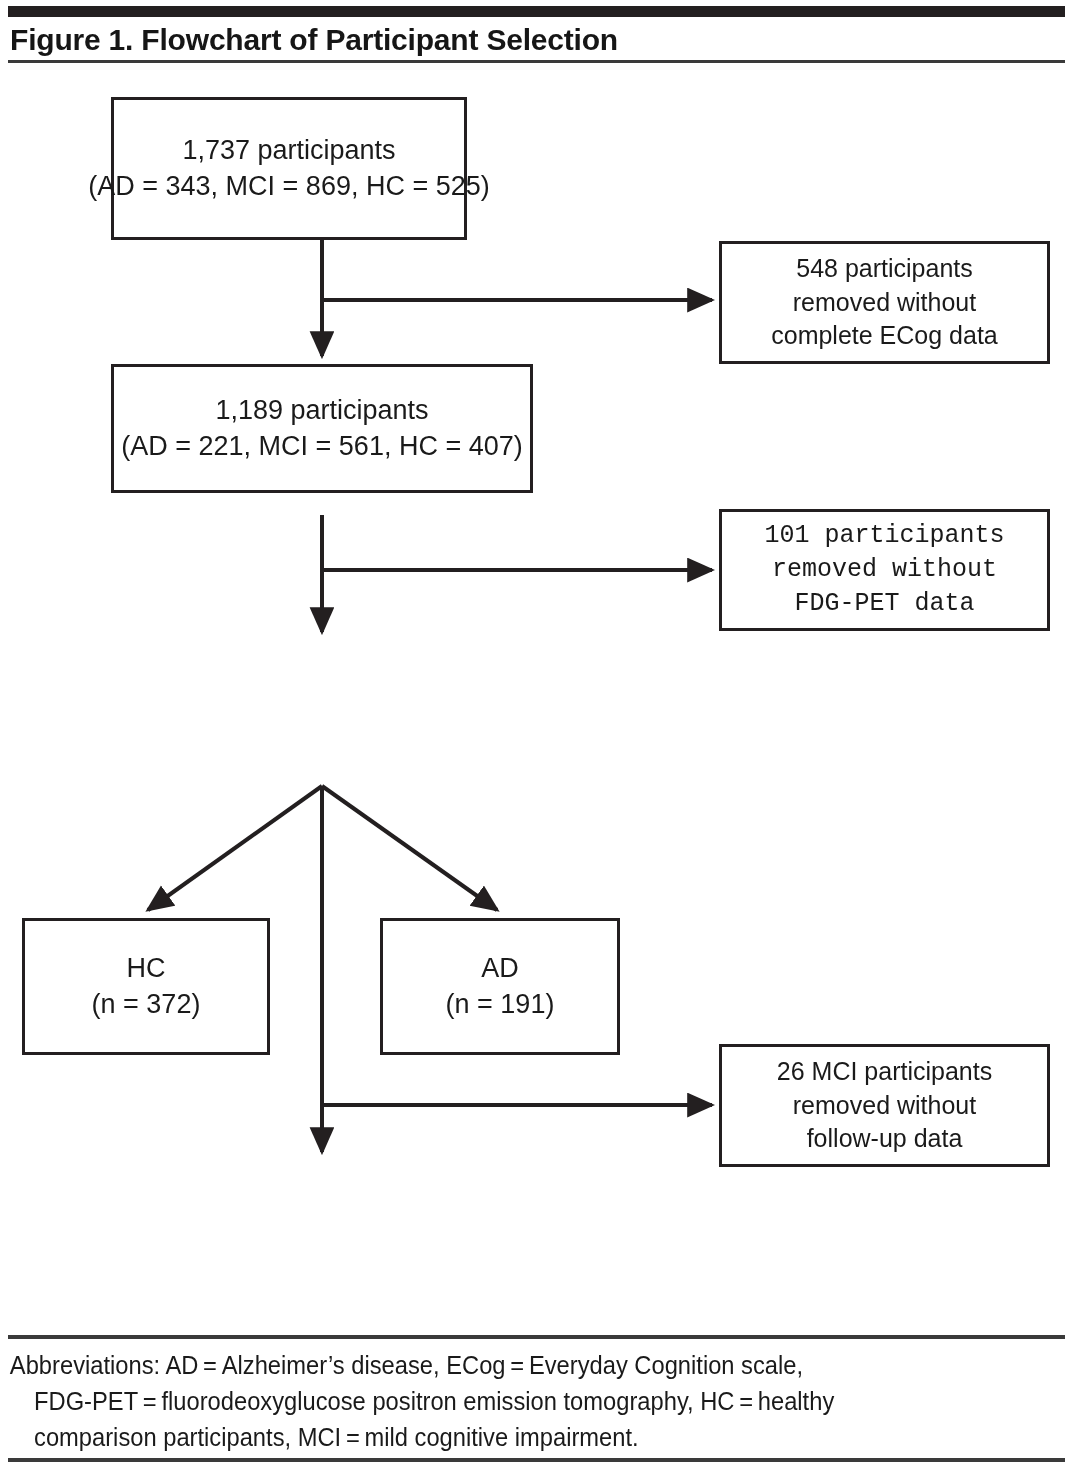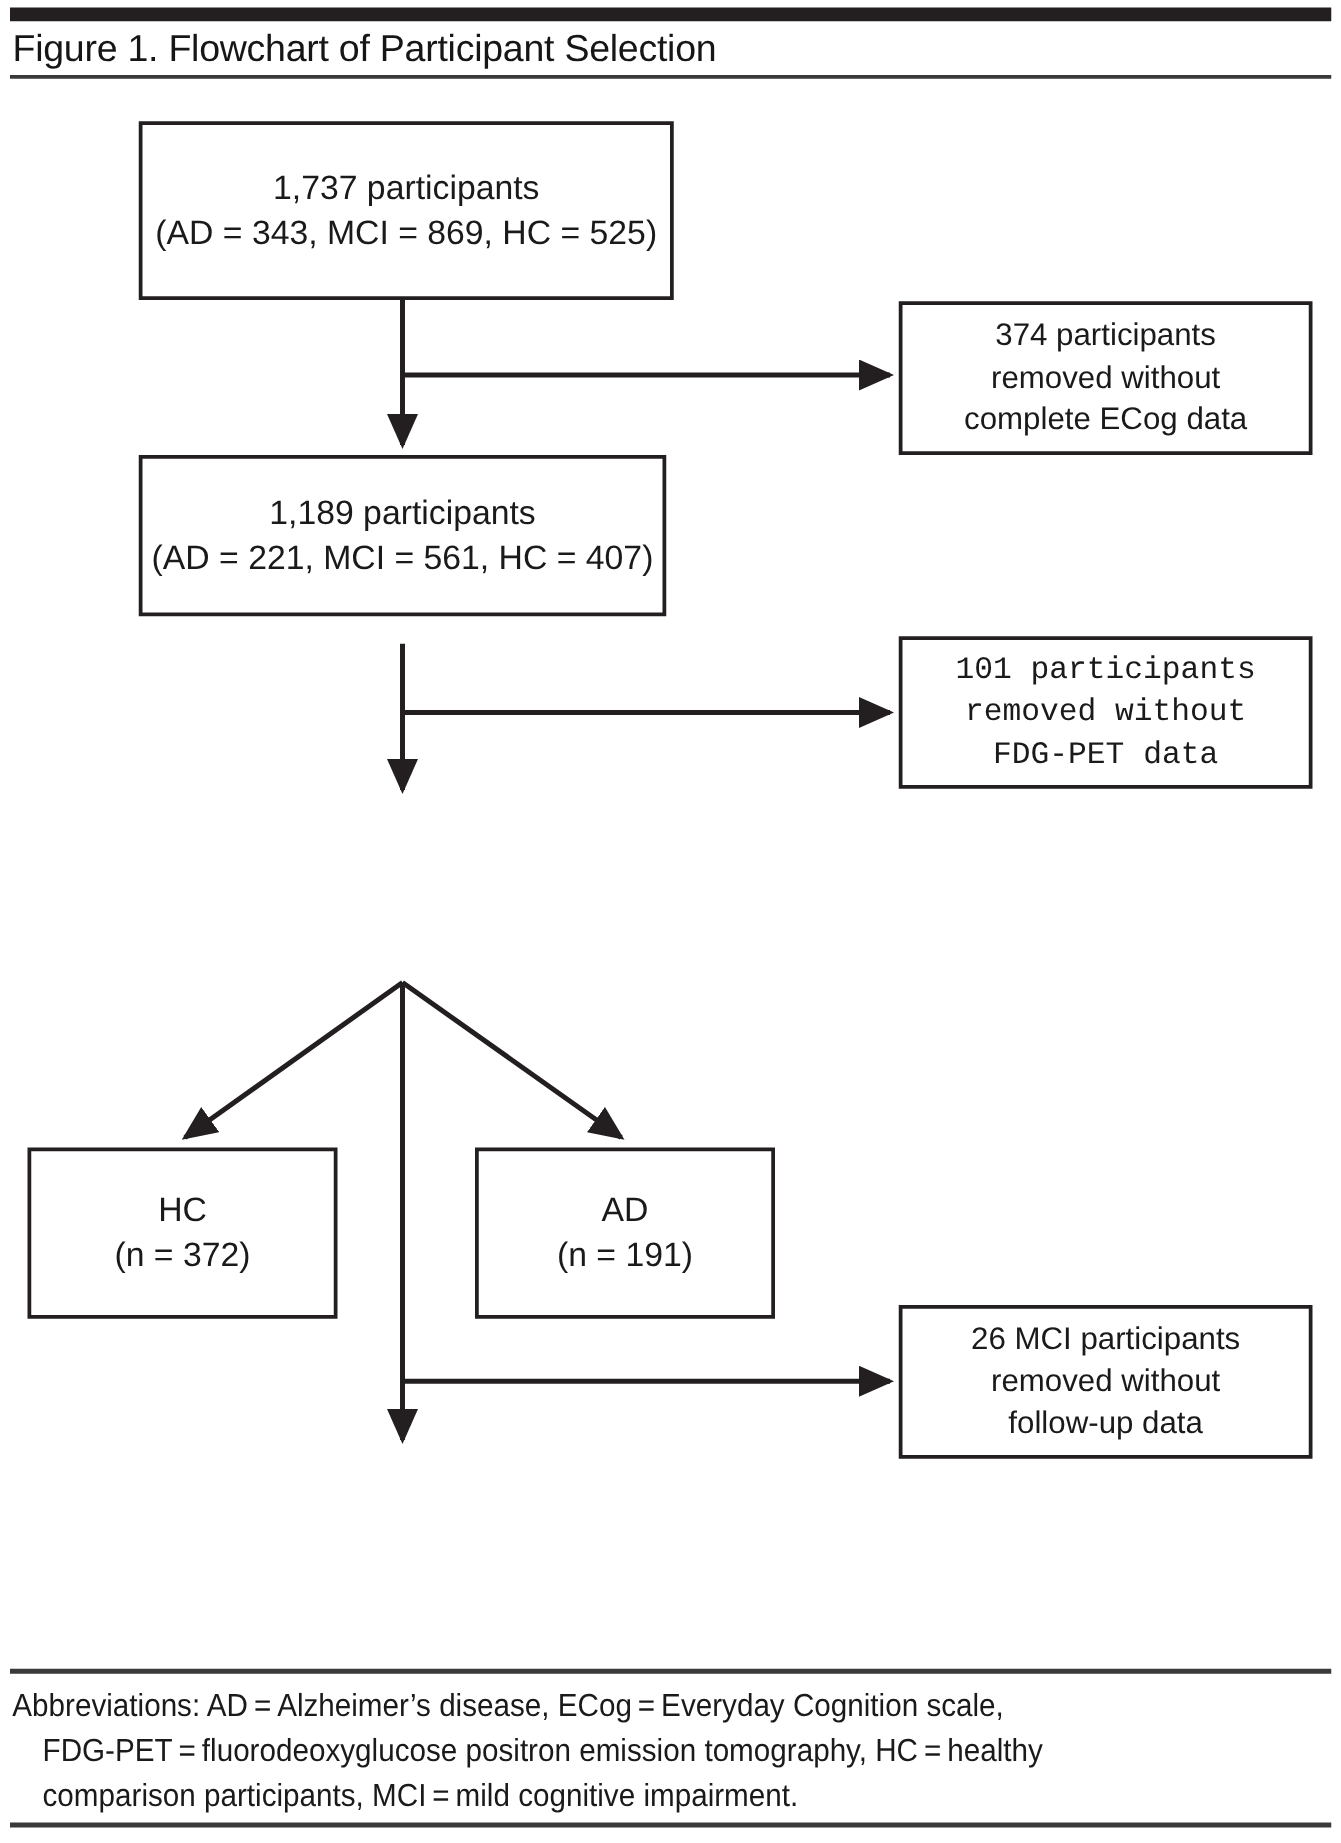--- a/index.html
+++ b/index.html
@@ -23,21 +23,21 @@
     top: 6px;
     width: 1057px;
   }
   #header-rule-top {
     width: 100%;
     height: 11px;
     background: #231f20;
   }
   #figure-title {
     font-size: 30px;
-    font-weight: normal;
+    font-weight: bold;
     letter-spacing: -0.2px;
     color: #161616;
     padding: 7px 0 4px 2px;
     line-height: 1.05;
     white-space: nowrap;
   }
   #header-rule-bottom {
     width: 100%;
     height: 3px;
     background: #3a3a3a;
@@ -74,21 +74,21 @@
     font-size: 27px;
     line-height: 1.33;
     color: #1a1a1a;
     white-space: nowrap;
   }
   .flow-box .line {
     display: block;
   }
 
   
-  #box-total       { left: 111px; top: 97px;   width: 428px; height: 143px; }
+  #box-total       { left: 111px; top: 97px;   width: 356px; height: 143px; }
   #box-ecog        { left: 111px; top: 364px;  width: 422px; height: 129px; }
   #box-fdg         { left: 111px; top: 640px;  width: 422px; height: 146px; }
 
   
   #box-hc          { left: 22px;  top: 918px;  width: 248px; height: 137px; }
   #box-ad          { left: 380px; top: 918px;  width: 240px; height: 137px; }
   #box-mci         { left: 68px;  top: 1160px; width: 510px; height: 150px; }
 
   
   #box-removed-ecog    { left: 719px; top: 241px;  width: 331px; height: 123px; }
@@ -171,21 +171,21 @@
 
     <line x1="322" y1="1105" x2="712" y2="1105" stroke="#231f20" stroke-width="4" marker-end="url(#arrowhead)"></line>
   </svg>
 
   <div class="flow-box" id="box-total">
     <span class="line">1,737 participants</span>
     <span class="line">(AD = 343, MCI = 869, HC = 525)</span>
   </div>
 
   <div class="flow-box removal-box" id="box-removed-ecog">
-    <span class="line">374 participants</span>
+    <span class="line">548 participants</span>
     <span class="line">removed without</span>
     <span class="line">complete ECog data</span>
   </div>
 
   <div class="flow-box" id="box-ecog">
     <span class="line">1,189 participants</span>
     <span class="line">(AD = 221, MCI = 561, HC = 407)</span>
   </div>
 
   <div class="flow-box removal-box" id="box-removed-fdg">

